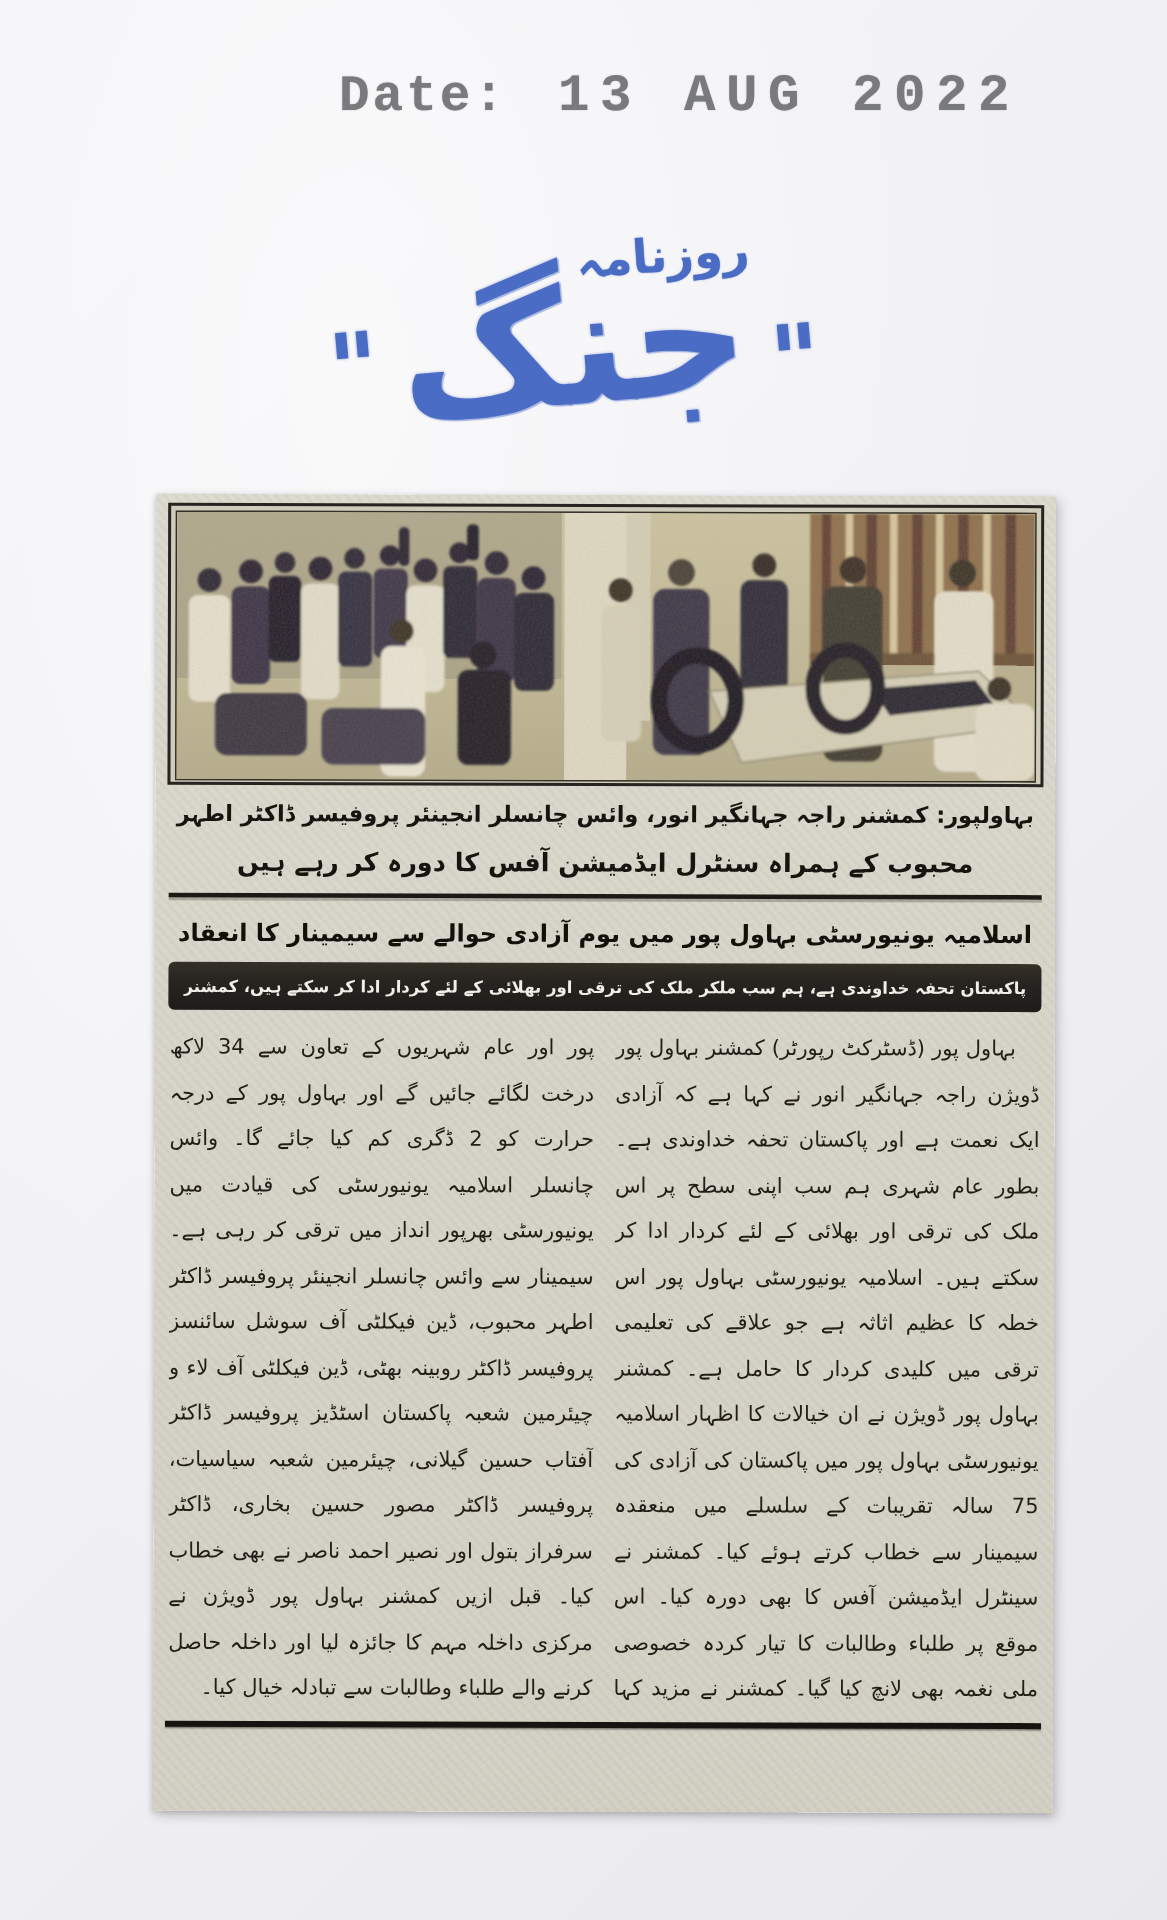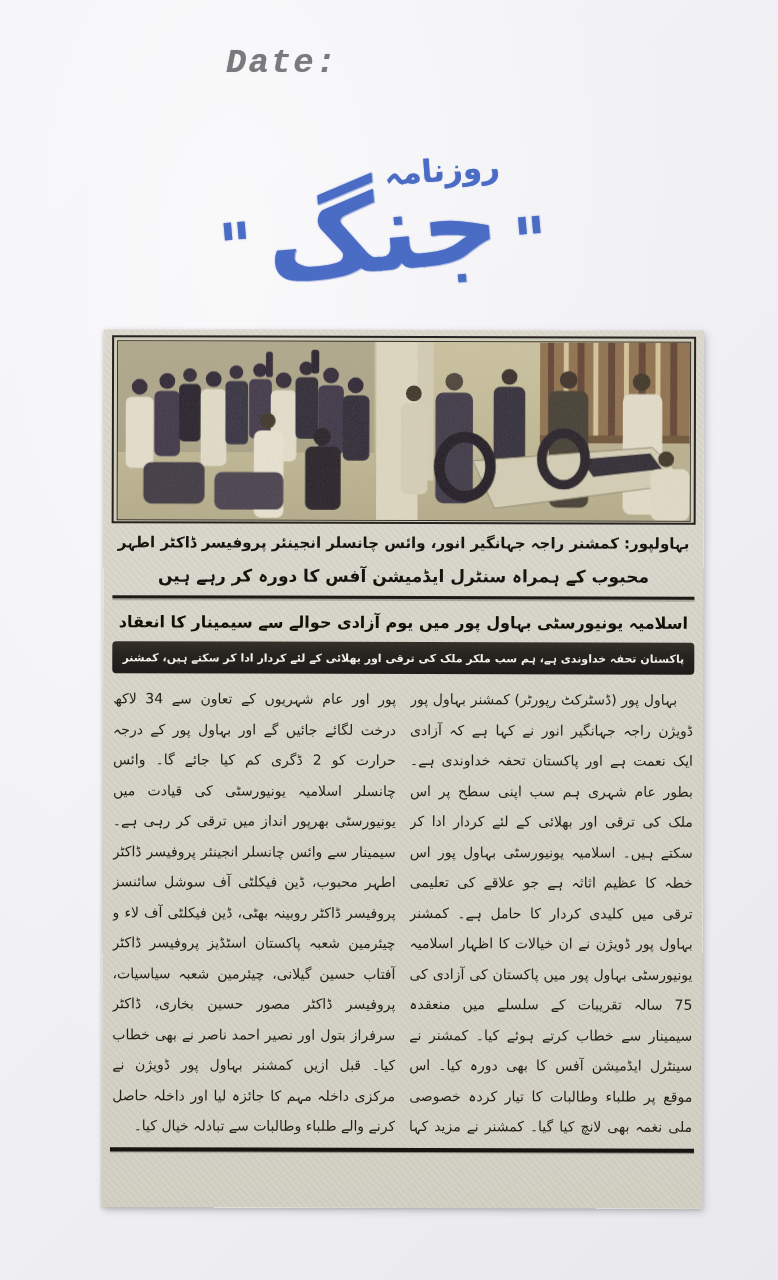--- a/index.html
+++ b/index.html
@@ -18,21 +18,21 @@
 
   
   .date-stamp{
     position:absolute;left:226px;top:44px;width:380px;
     display:flex;align-items:baseline;gap:34px;
     font-family:"Liberation Mono","DejaVu Sans Mono",monospace;
     font-weight:bold;color:#6f7072;
     text-shadow:0 0 1px rgba(110,110,115,.6), 1px 1px 0 rgba(255,255,255,.4);
     opacity:.92;
   }
-  .date-stamp .lbl{font-size:34px;letter-spacing:2px;font-style:italic;}
+  .date-stamp .lbl{font-size:34px;letter-spacing:2px;}
   .date-stamp .val{font-size:35px;letter-spacing:7px;white-space:nowrap;}
 
   
   .np-stamp{position:absolute;left:150px;top:138px;width:480px;height:190px;color:#4a6cc4;}
   .np-stamp .daily{
     position:absolute;right:130px;top:14px;
     font-size:31px;font-weight:bold;direction:rtl;
     transform:rotate(-4deg);
     text-shadow:0 0 1px rgba(74,108,196,.75);
   }
@@ -122,20 +122,21 @@
   .col.first{text-indent:16px;}
   .bottom-rule{height:4px;background:#161310;margin:6px 0 0 0;box-shadow:0 1px 1px rgba(0,0,0,.4);}
 </style>
 </head>
 <body>
 
 <div class="page">
 
   <div class="date-stamp">
     <span class="lbl">Date:</span>
+    <span class="val">13 AUG 2022</span>
   </div>
 
   <div class="np-stamp">
     <div class="daily">روزنامہ</div>
     <div class="big-row">
       <span class="q right">"</span>
       <span class="name">جنگ</span>
       <span class="q left">"</span>
     </div>
   </div>

